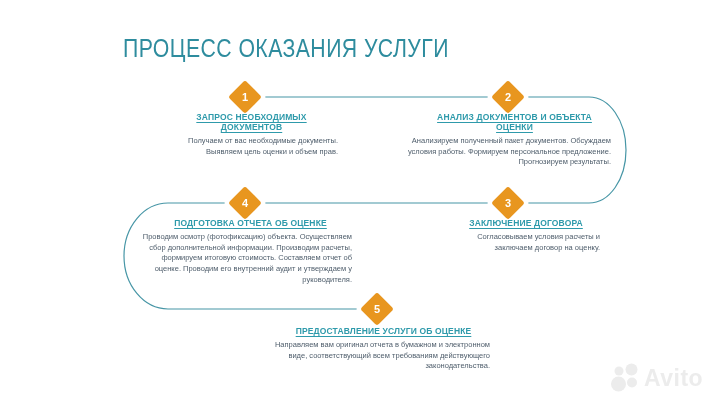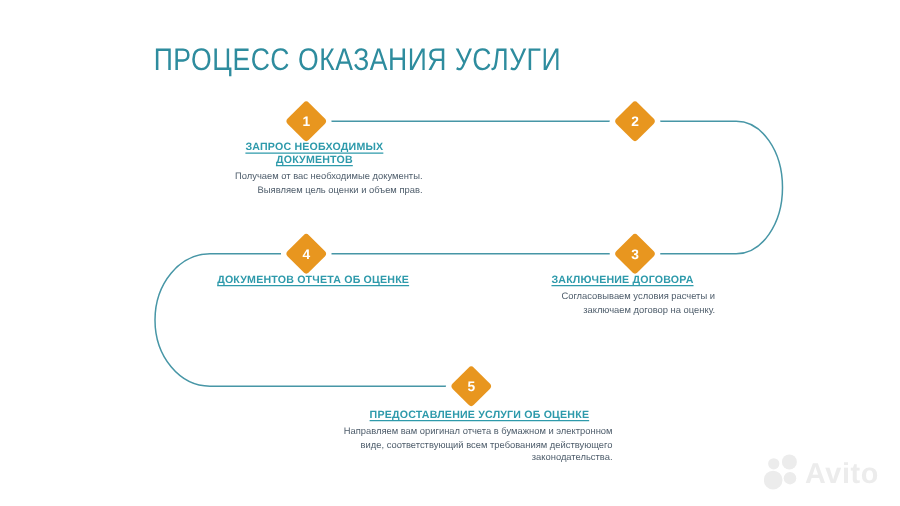--- a/index.html
+++ b/index.html
@@ -110,28 +110,33 @@
       <rect class="diamond" x="-12" y="-12" width="24" height="24" rx="3" transform="rotate(45)"></rect>
       <text class="num" y="4">5</text>
     </g>
   </svg>
 
   <div class="step" style="left:153px;top:112px;width:185px;">
     <div class="step-title">ЗАПРОС НЕОБХОДИМЫХ ДОКУМЕНТОВ</div>
     <div class="step-desc">Получаем от вас необходимые документы. Выявляем цель оценки и объем прав.</div>
   </div>
 
+  <div class="step" style="left:406px;top:112px;width:205px;">
+    <div class="step-title">АНАЛИЗ ДОКУМЕНТОВ И ОБЪЕКТА ОЦЕНКИ</div>
+    <div class="step-desc">Анализируем полученный пакет документов. Обсуждаем условия работы. Формируем персональное предложение. Прогнозируем результаты.</div>
+  </div>
 
-  <div class="step" style="left:412px;top:218px;width:160px;">
+  <div class="step" style="left:440px;top:218px;width:160px;">
     <div class="step-title">ЗАКЛЮЧЕНИЕ ДОГОВОРА</div>
     <div class="step-desc">Согласовываем условия расчеты и заключаем договор на оценку.</div>
   </div>
 
   <div class="step" style="left:137px;top:218px;width:215px;">
-    <div class="step-title">ДОКУМЕНТОВ ОТЧЕТА ОБ ОЦЕНКЕ</div>
+    <div class="step-title">ПОДГОТОВКА ОТЧЕТА ОБ ОЦЕНКЕ</div>
+    <div class="step-desc">Проводим осмотр (фотофиксацию) объекта. Осуществляем сбор дополнительной информации. Производим расчеты, формируем итоговую стоимость. Составляем отчет об оценке. Проводим его внутренний аудит и утверждаем у руководителя.</div>
   </div>
 
   <div class="step" style="left:265px;top:326px;width:225px;">
     <div class="step-title">ПРЕДОСТАВЛЕНИЕ УСЛУГИ ОБ ОЦЕНКЕ</div>
     <div class="step-desc">Направляем вам оригинал отчета в бумажном и электронном виде, соответствующий всем требованиям действующего законодательства.</div>
   </div>
 
   <div class="watermark">
     <svg width="30" height="30" viewBox="0 0 30 30" xmlns="http://www.w3.org/2000/svg">
       <circle class="avito-circle" cx="8" cy="8" r="4.5"></circle>

